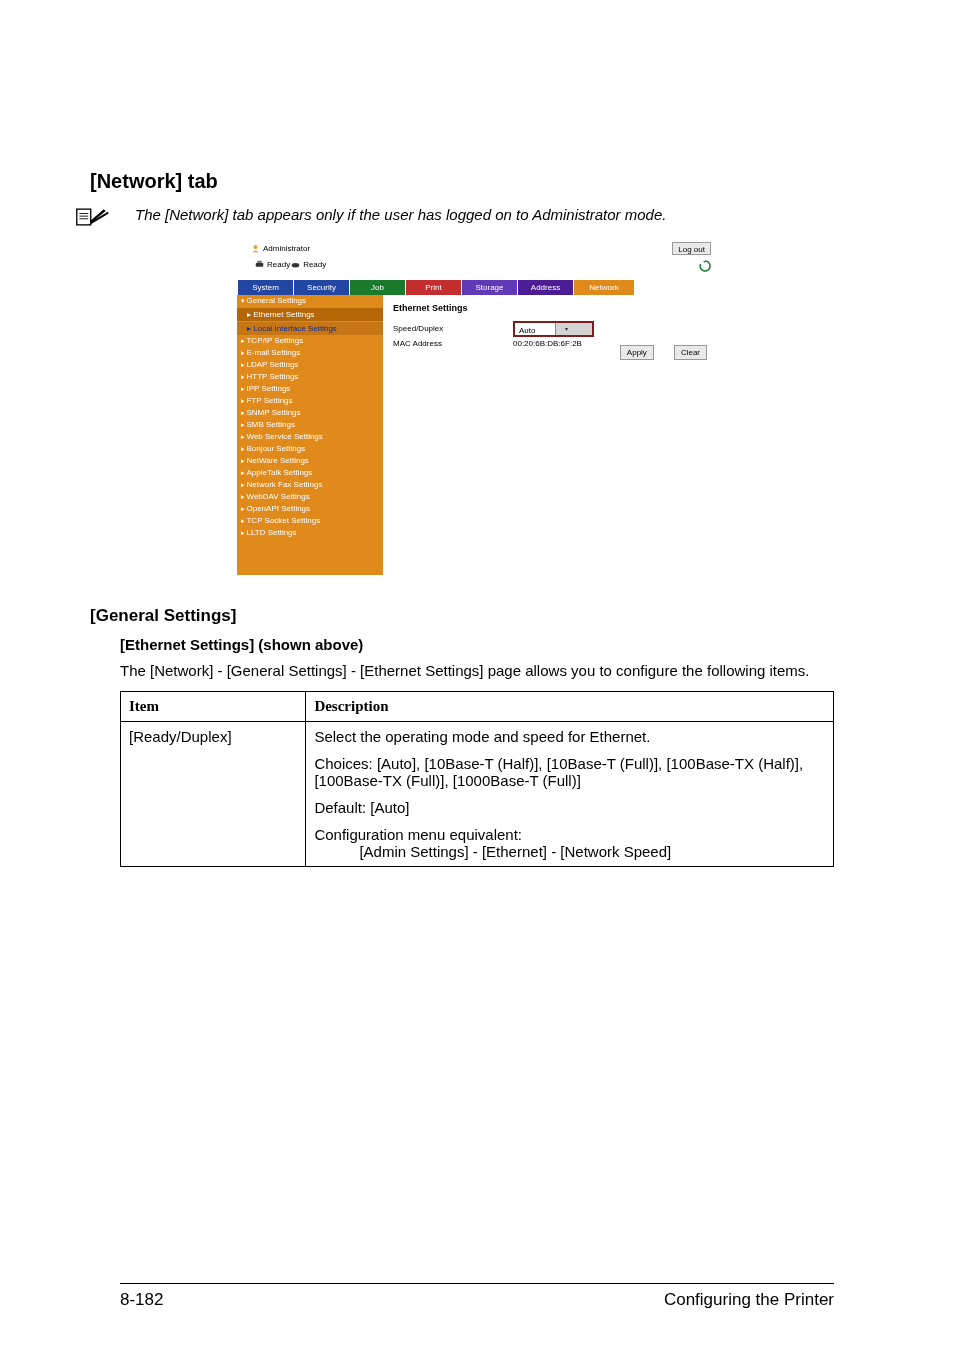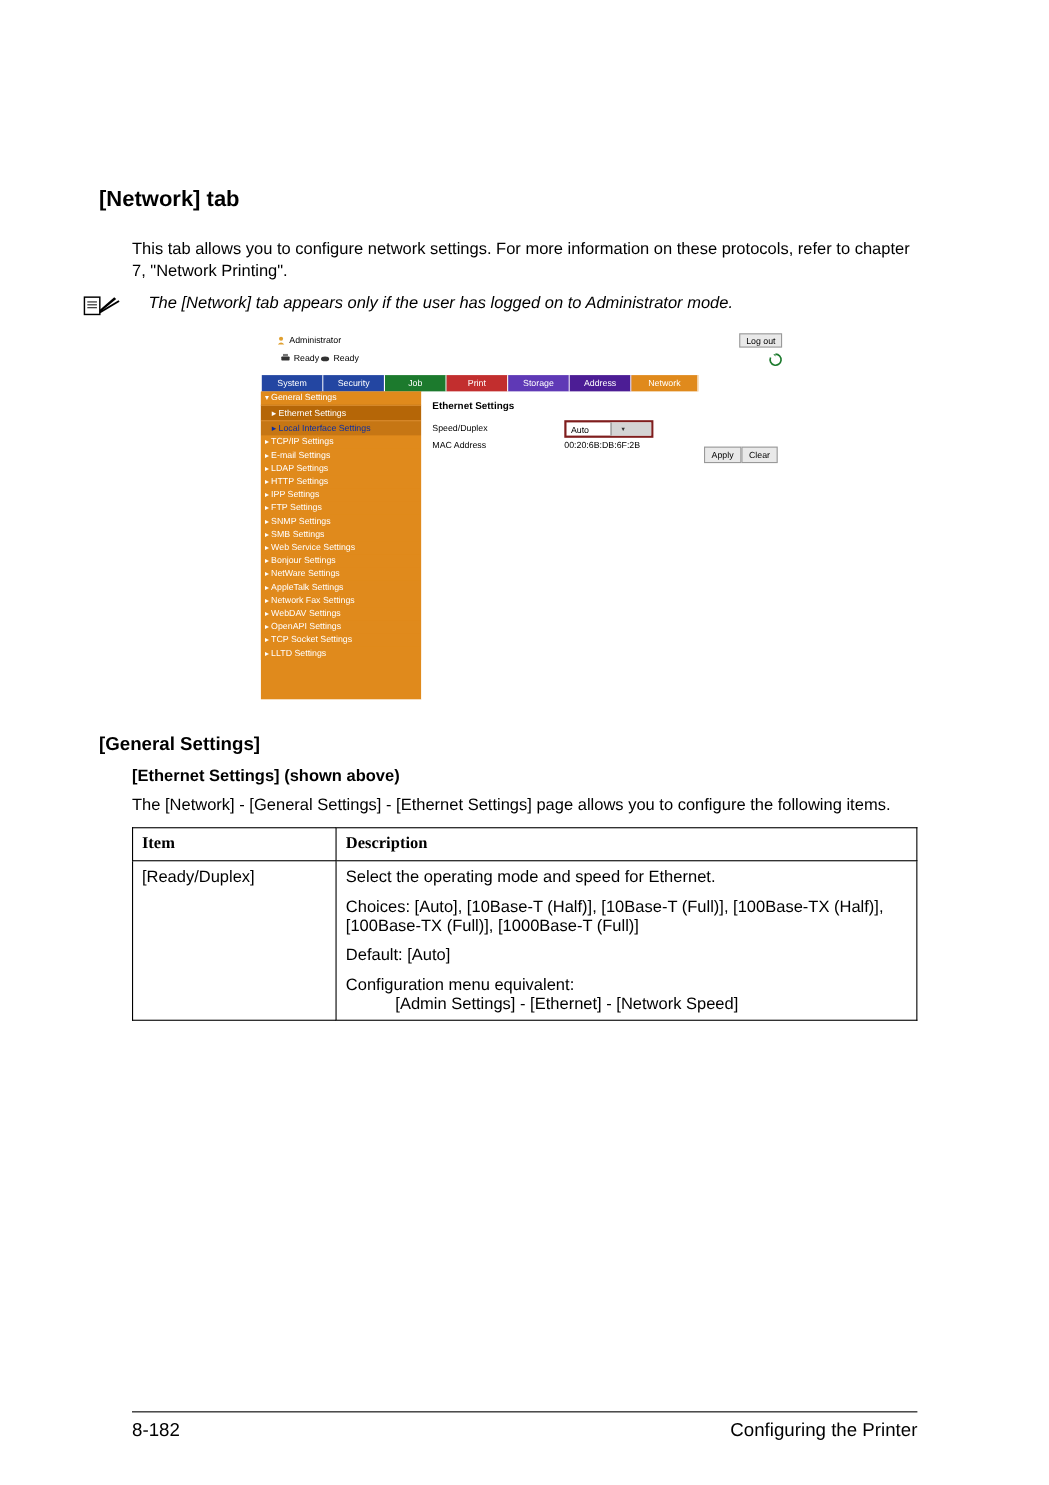--- a/index.html
+++ b/index.html
@@ -12,21 +12,21 @@
   .page {
     width: 954px;
     height: 1350px;
     box-sizing: border-box;
     padding: 170px 120px 50px 120px;
     position: relative;
   }
   .h1 {
     font-size: 20px;
     font-weight: bold;
-    margin-bottom: 24px;
+    margin-bottom: 12px;
     margin-left: -30px;
   }
   .body-text {
     font-size: 15px;
     margin: 0 0 10px 0;
     line-height: 1.3;
   }
   .note-row {
     display: flex;
     align-items: flex-start;
@@ -168,21 +168,21 @@
   }
   .dropdown span { padding: 0 20px 0 4px; font-size: 8px; }
   .dropdown .arrow {
     width: 12px; height: 12px; background: #d4d4d4;
     display: flex; align-items:center; justify-content:center;
     border-left: 1px solid #888;
   }
   .dropdown .arrow::after { content: "\25BE"; font-size: 6px; color:#333; }
   .btn-row {
     position: absolute; right: 10px; top: 50px;
-    display: flex; gap: 0; justify-content: space-between;
+    display: flex; gap: 20px; justify-content: space-between;
   }
   .btn-row button {
     font-size: 8px; height: 15px; padding: 0 6px;
     background: #e9e9e9; border: 1px solid #999;
   }
 
   
   .h2 {
     font-size: 17px;
     font-weight: bold;
@@ -219,21 +219,20 @@
     font-size: 17px;
   }
 </style>
 </head>
 <body>
 
 <div class="page">
 
   <div class="h1">[Network] tab</div>
 
-  <p class="body-text">This tab allows you to configure network settings. For more information on these protocols, refer to chapter 7, "Network Printing".</p>
 
   <div class="note-row">
     <span class="note-icon">
       <svg viewBox="0 0 40 22">
         <rect x="2" y="2" width="16" height="18" fill="none" stroke="#000" stroke-width="1.5"></rect>
         <line x1="5" y1="7" x2="15" y2="7" stroke="#000" stroke-width="1"></line>
         <line x1="5" y1="10" x2="15" y2="10" stroke="#000" stroke-width="1"></line>
         <line x1="5" y1="13" x2="15" y2="13" stroke="#000" stroke-width="1"></line>
         <path d="M18 18 L35 4 L33 2 L18 15 Z" fill="#000"></path>
         <line x1="18" y1="18" x2="38" y2="6" stroke="#000" stroke-width="2"></line>

